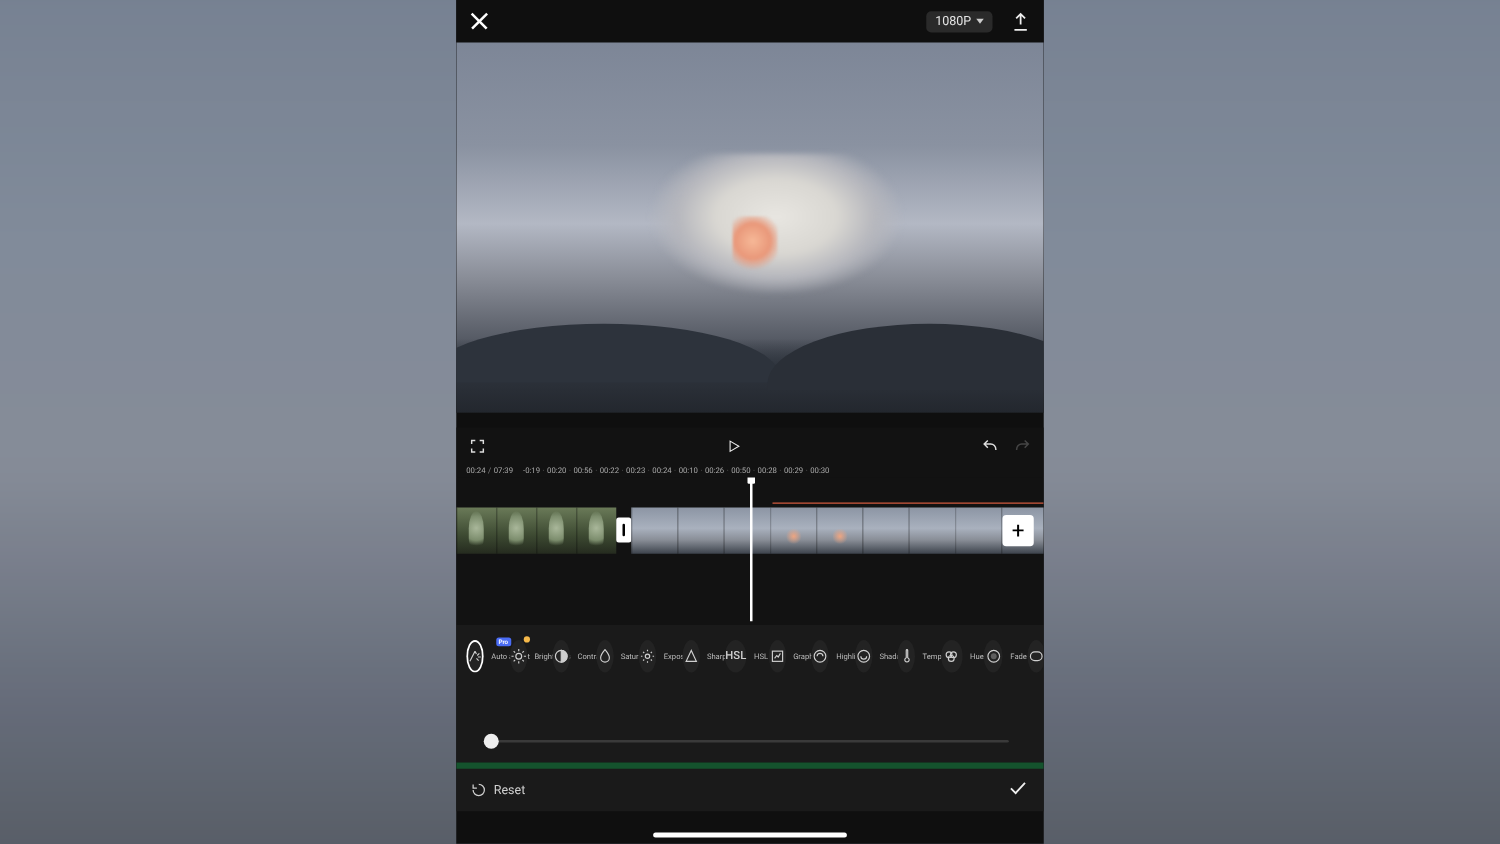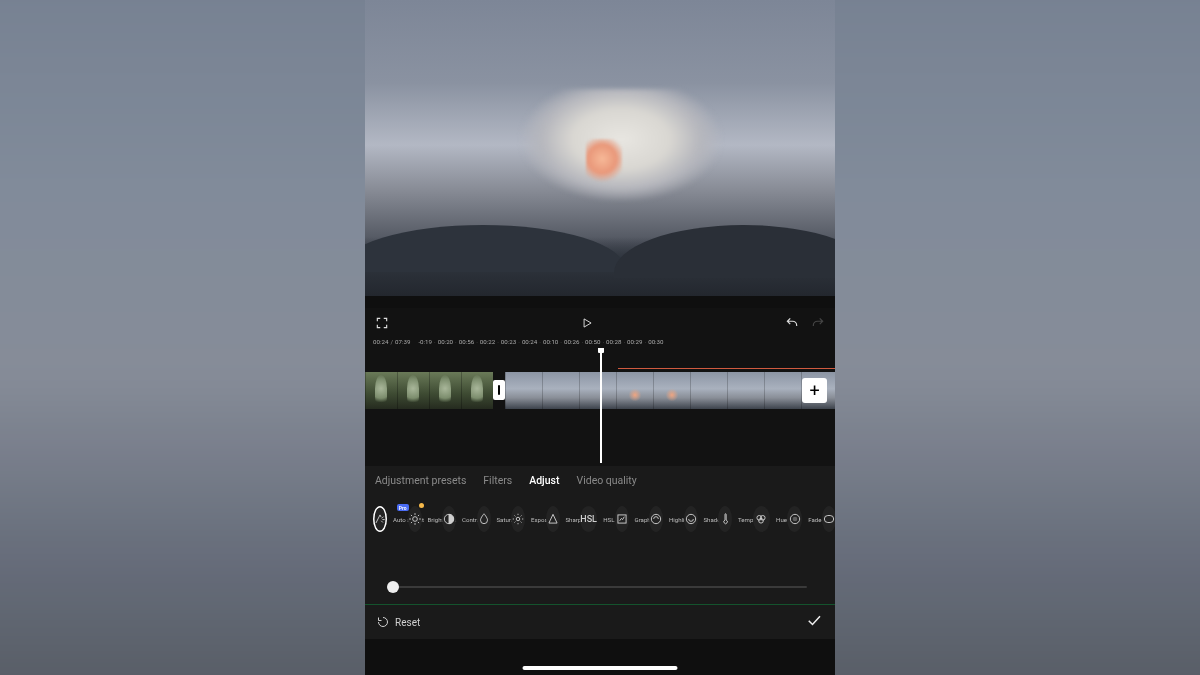--- a/index.html
+++ b/index.html
@@ -77,35 +77,48 @@
 .tool svg{width:14px;height:14px}
 .pro-tag{position:absolute;top:-2px;right:-1px;background:#4a6cf5;color:#fff;font-size:5px;padding:0.5px 2px;border-radius:2px;font-weight:600}
 .hsl-txt{font-size:9px;font-weight:500;color:#cfcfcf}
 
 
 .slider-row{height:34px;display:flex;align-items:center;padding:0 28px;background:#1a1a1a}
 .slider{flex:1;height:2px;background:#3a3a3a;border-radius:1px;position:relative;cursor:pointer}
 .slider .knob{position:absolute;left:0%;top:50%;width:12px;height:12px;border-radius:50%;background:#eee;transform:translate(-50%,-50%)}
 
 
-.bottom{height:34px;display:flex;align-items:center;justify-content:space-between;padding:0 12px;border-top:1px solid #14532d;background:#1a1a1a}
+.bottom{height:34px;display:flex;align-items:center;justify-content:space-between;padding:0 12px;border-top:5px solid #14532d;background:#1a1a1a}
 .reset{display:flex;align-items:center;gap:6px;font-size:10px;color:#d0d0d0;cursor:pointer}
 .reset svg{width:12px;height:12px}
 .confirm{cursor:pointer}
 .confirm svg{width:18px;height:18px}
 
 
 .home-ind{position:absolute;bottom:5px;left:50%;transform:translateX(-50%);width:155px;height:4px;border-radius:3px;background:#fff}
 </style>
 </head>
 <body>
 <div class="bg"></div>
 
 <div class="phone">
 
+  <div class="hdr">
+    <div class="close-ic"></div>
+    <div class="hdr-right">
+      <div class="res-pill">
+        <span>1080P</span>
+      </div>
+      <div class="export-ic">
+        <svg viewBox="0 0 24 24" fill="none" stroke="#eee" stroke-width="2">
+            <path d="M12 3v12M7 8l5-5 5 5M5 21h14"></path>
+          </svg>
+      </div>
+    </div>
+  </div>
 
   <div class="preview-wrap">
     <div class="preview">
       <div class="cloud"></div>
       <div class="glow"></div>
       <div class="horizon"></div>
       <div class="hill1"></div>
       <div class="hill2"></div>
     </div>
   </div>
@@ -192,26 +205,20 @@
         <div class="th sky g"></div>
         <div class="th sky"></div>
       <div class="th sky"></div>
         <div class="th sky"></div>
         <div class="th sky"></div>
     </div>
     <div class="add-clip">+</div>
     <div class="playhead"></div>
   </div>
 
-  <div class="tabs" id="tabs">
-      <div class="tab">Adjustment presets</div>
-      <div class="tab">Filters</div>
-      <div class="tab active">Adjust</div>
-      <div class="tab">Video quality</div>
-    </div>
 
   <div class="tools" id="tools">
       <div class="tool selected">
         <div class="circ">
           <svg viewBox="0 0 24 24" fill="none" stroke="#cfcfcf" stroke-width="1.6">
             <path d="M5 19l7-14M12 5l2 4M18 8l-3 3M20 13h-4M17 18l-3-3"></path>
           </svg>
         </div>
         <div class="pro-tag">Pro</div>
         <div class="lbl">Auto adjust</div>

